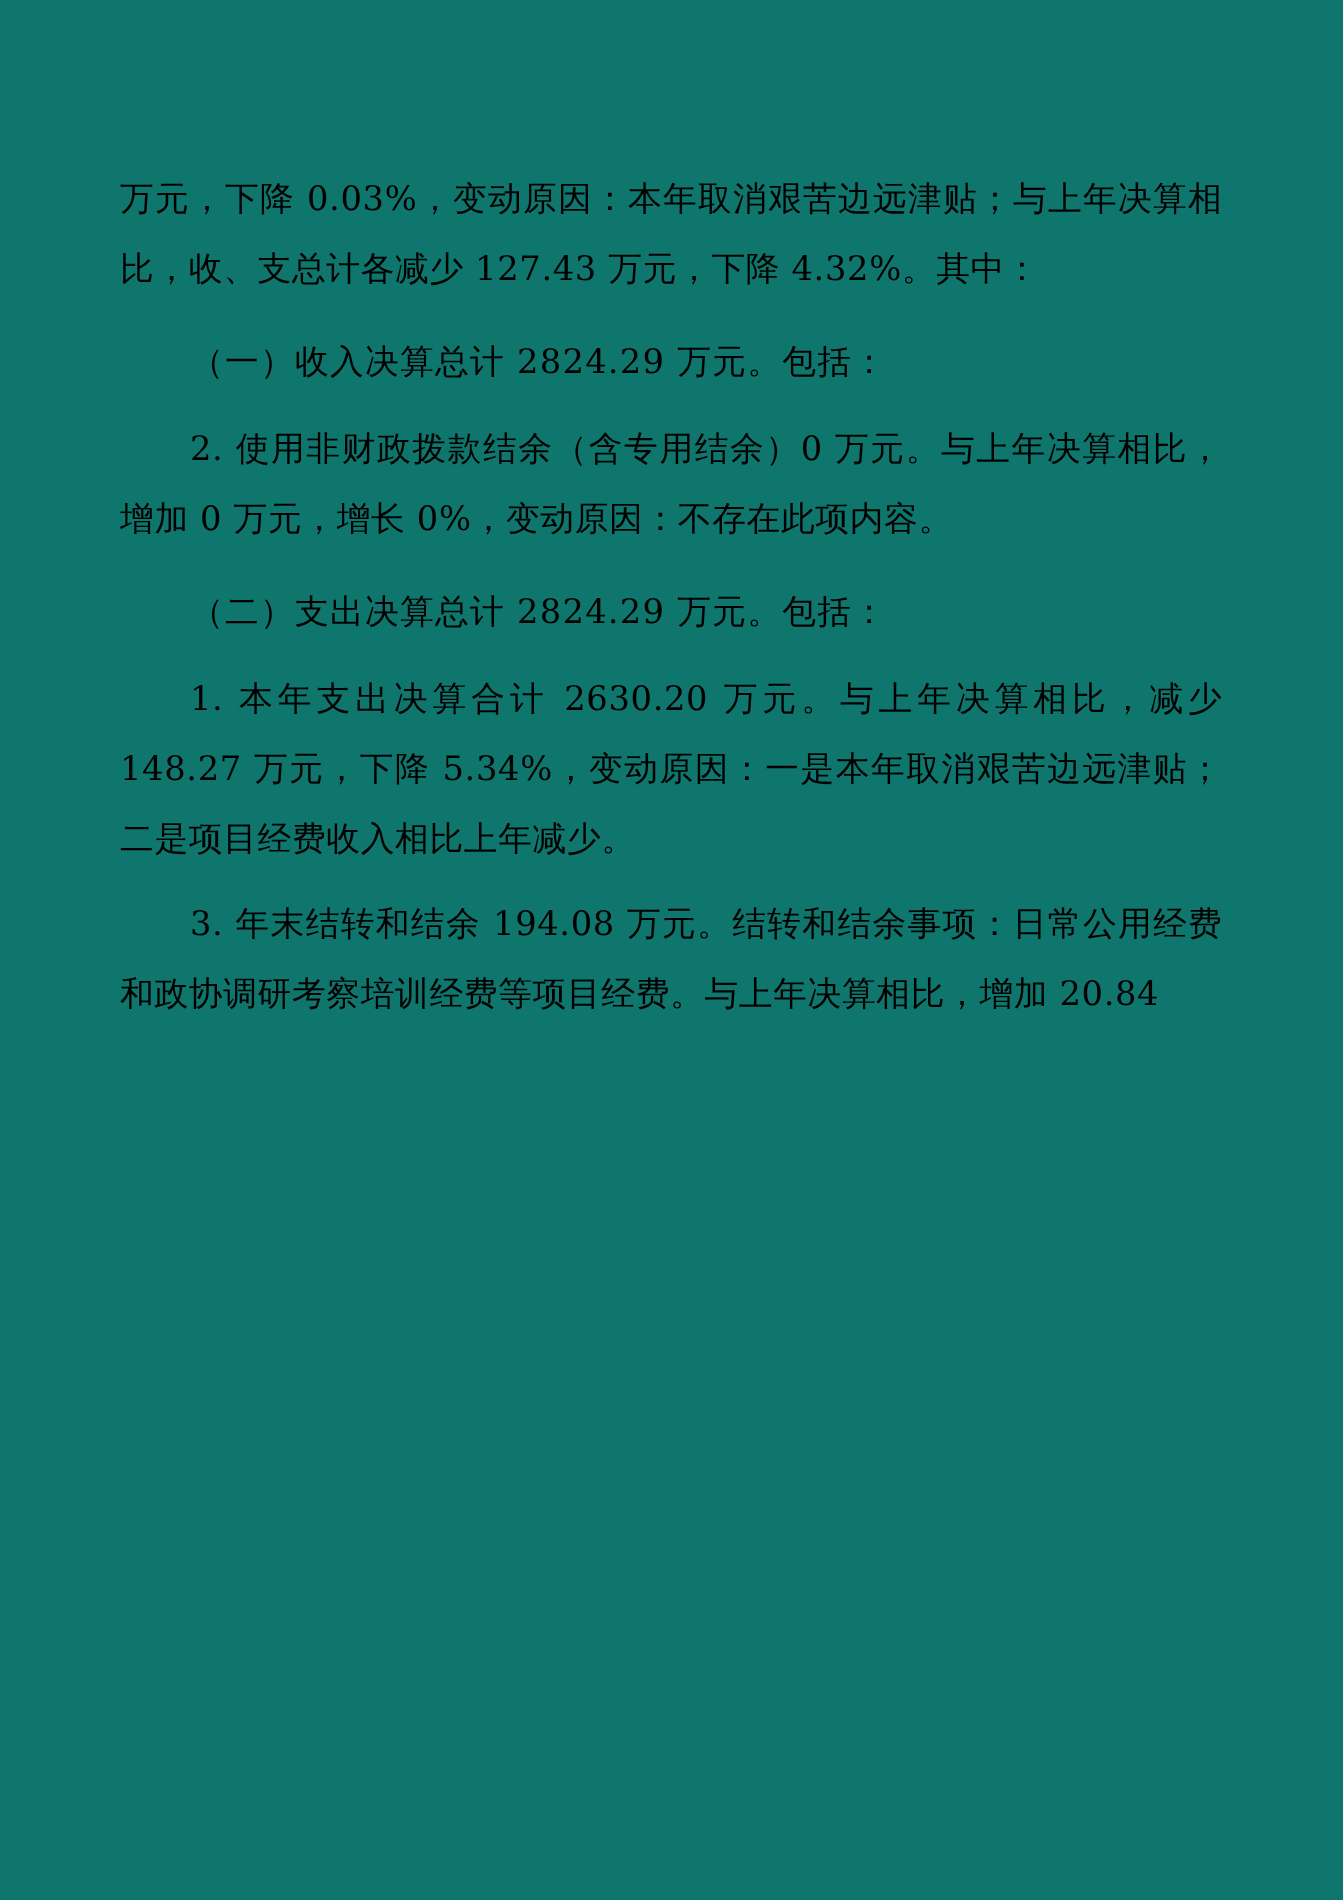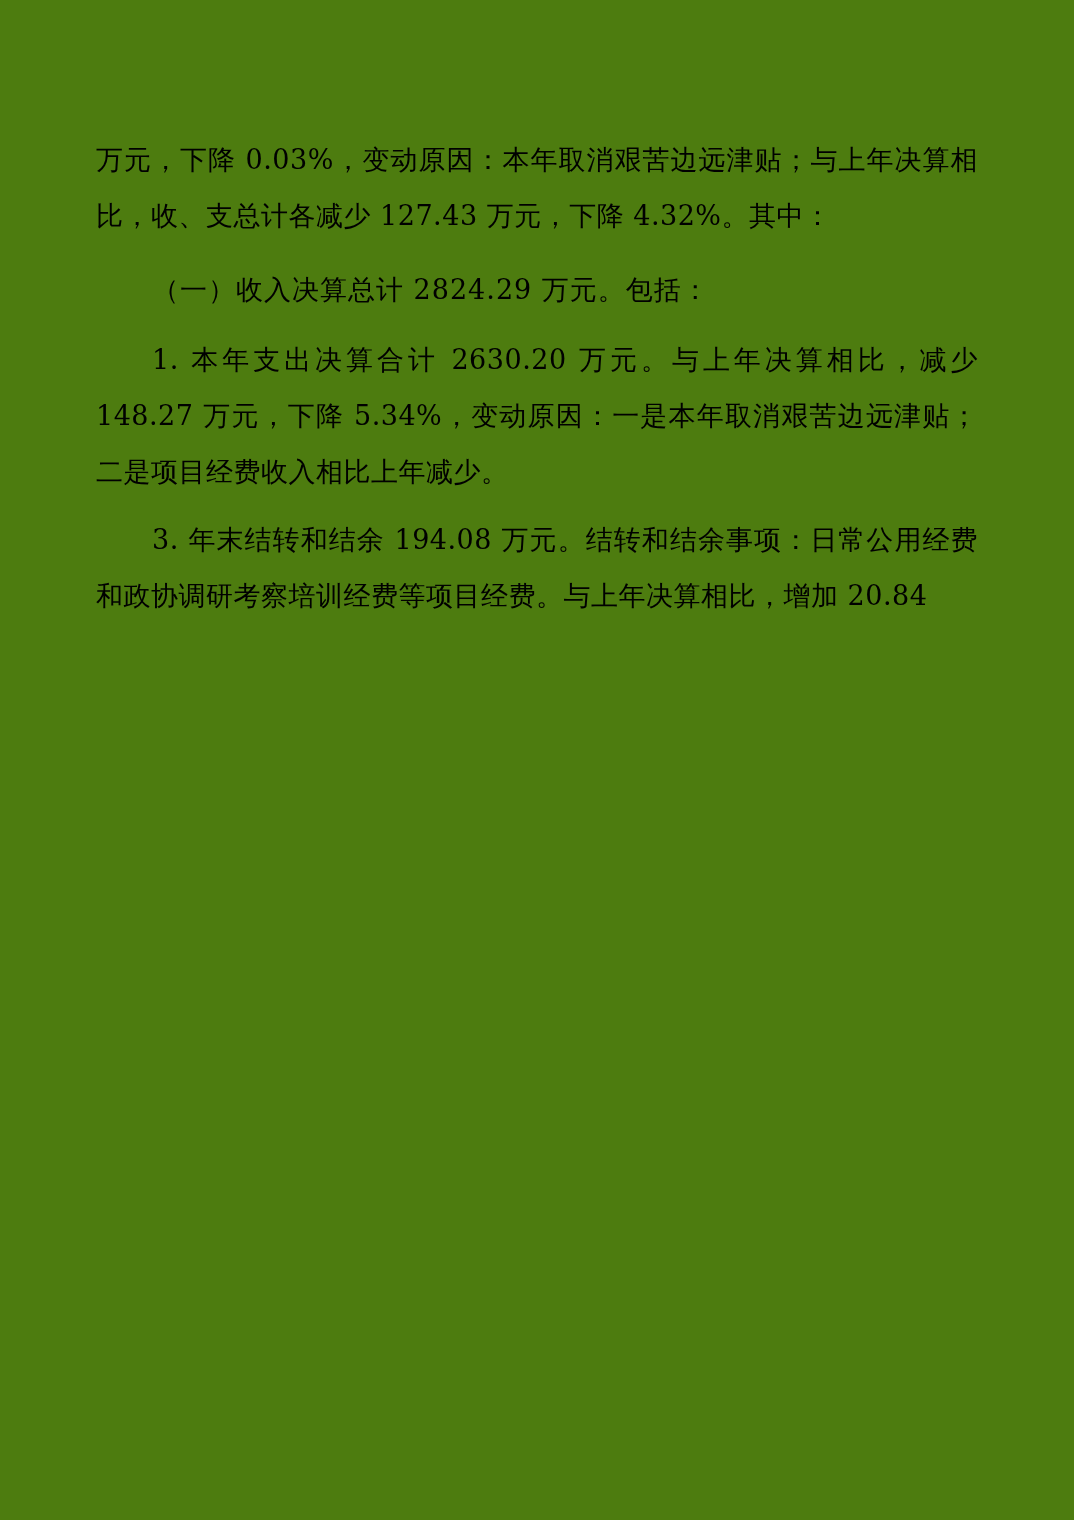--- a/index.html
+++ b/index.html
@@ -13,21 +13,21 @@
     font-family: "DejaVu Serif", "Liberation Serif", serif;
     color: #000000;
     overflow: hidden;
   }
   .page {
     position: relative;
     width: 1074px;
     height: 1520px;
     box-sizing: border-box;
     padding: 120px 96px 80px 96px;
-    background: #4d7c0f;
+    background: #0f766e;
   }
   .doc-body {
     font-size: 27px;
     line-height: 56px;
     letter-spacing: 0.5px;
     text-align: justify;
     text-justify: inter-ideograph;
   }
   p {
     margin: 0 0 6px 0;
@@ -52,22 +52,24 @@
 <body>
 
 <div class="page">
   <div class="doc-body">
 
     <p class="para">万元，下降 0.03%，变动原因：本年取消艰苦边远津贴；与上年决算相比，收、支总计各减少 127.43 万元，下降 4.32%。其中：</p>
 
     <p class="heading">（一）收入决算总计 2824.29 万元。包括：</p>
 
 
+    <p class="para indent">2. 使用非财政拨款结余（含专用结余）0 万元。与上年决算相比，增加 0 万元，增长 0%，变动原因：不存在此项内容。</p>
 
 
+    <p class="heading">（二）支出决算总计 2824.29 万元。包括：</p>
 
     <p class="para indent">1. 本年支出决算合计 2630.20 万元。与上年决算相比，减少 148.27 万元，下降 5.34%，变动原因：一是本年取消艰苦边远津贴；二是项目经费收入相比上年减少。</p>
 
 
     <p class="para indent">3. 年末结转和结余 194.08 万元。结转和结余事项：日常公用经费和政协调研考察培训经费等项目经费。与上年决算相比，增加 20.84</p>
 
   </div>
 </div>
 
 </body></html>

